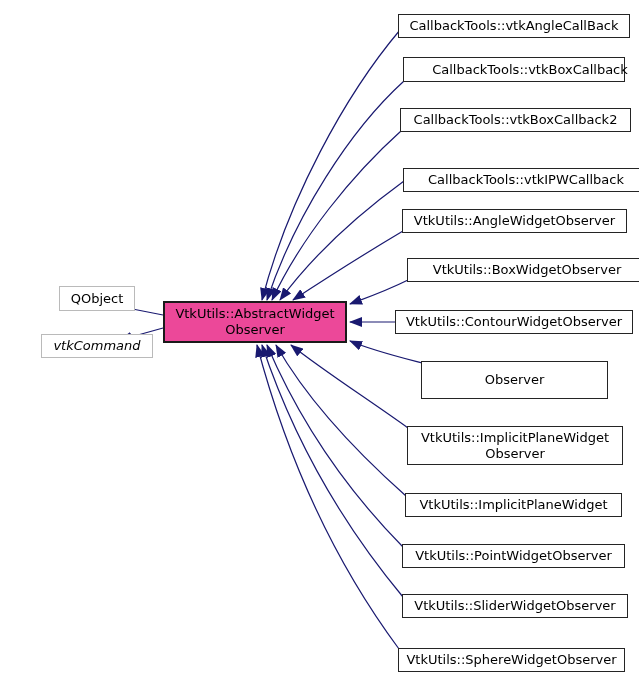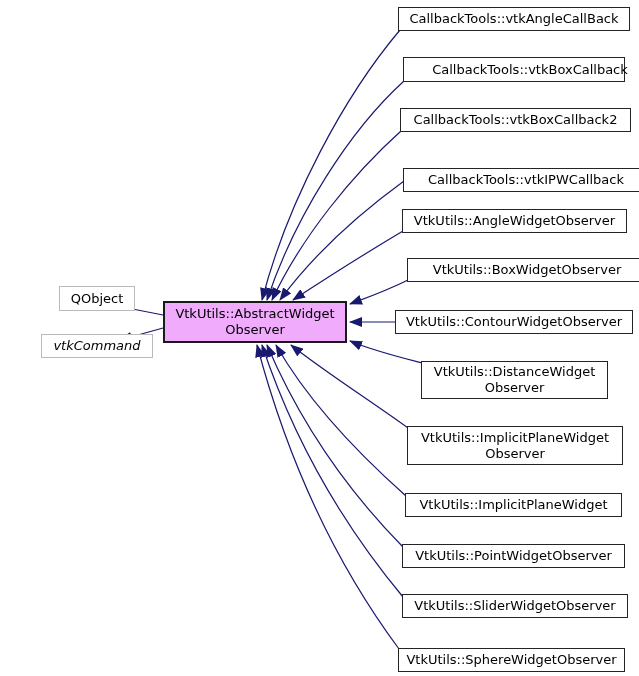--- a/index.html
+++ b/index.html
@@ -77,25 +77,25 @@
         <path d="M399,649 C333,560 287,458 257,345" stroke="#191970" stroke-width="1.2" marker-end="url(#arrowhead)"></path>
       </g>
   </svg>
   <div id="nodes">
       <div class="node node-base" style="left: 23px; top: 286px; width: 76px; height: 25px;">
         <span>QObject</span>
       </div>
       <div class="node node-base" style="left: 5px; top: 334px; width: 112px; height: 24px; font-style: italic;">
         <span>vtkCommand</span>
       </div>
-      <div class="node node-main" style="left: 163px; top: 301px; width: 184px; height: 42px; background: #f0abfc;">
+      <div class="node node-main" style="left: 163px; top: 301px; width: 184px; height: 42px; background: #ec4899;">
         <span>VtkUtils::AbstractWidget</span>
         <span>Observer</span>
       </div>
-      <div class="node node-derived" style="left: 398px; top: 7px; width: 232px; height: 24px;">
+      <div class="node node-derived" style="left: 398px; top: 14px; width: 232px; height: 24px;">
         <span>CallbackTools::vtkAngleCallBack</span>
       </div>
       <div class="node node-derived" style="left: 403px; top: 57px; width: 222px; height: 25px; padding-left: 32px;">
         <span>CallbackTools::vtkBoxCallback</span>
       </div>
       <div class="node node-derived" style="left: 400px; top: 108px; width: 231px; height: 24px;">
         <span>CallbackTools::vtkBoxCallback2</span>
       </div>
       <div class="node node-derived" style="left: 403px; top: 168px; width: 246px; height: 24px;">
         <span>CallbackTools::vtkIPWCallback</span>
@@ -103,21 +103,20 @@
       <div class="node node-derived" style="left: 402px; top: 209px; width: 225px; height: 24px;">
         <span>VtkUtils::AngleWidgetObserver</span>
       </div>
       <div class="node node-derived" style="left: 407px; top: 258px; width: 240px; height: 24px;">
         <span>VtkUtils::BoxWidgetObserver</span>
       </div>
       <div class="node node-derived" style="left: 395px; top: 310px; width: 238px; height: 24px;">
         <span>VtkUtils::ContourWidgetObserver</span>
       </div>
       <div class="node node-derived" style="left: 421px; top: 361px; width: 187px; height: 38px;">
-        <span>VtkUtils::DistanceWidget</span>
         <span>Observer</span>
       </div>
       <div class="node node-derived" style="left: 407px; top: 426px; width: 216px; height: 39px;">
         <span>VtkUtils::ImplicitPlaneWidget</span>
         <span>Observer</span>
       </div>
       <div class="node node-derived" style="left: 405px; top: 493px; width: 217px; height: 24px;">
         <span>VtkUtils::ImplicitPlaneWidget</span>
       </div>
       <div class="node node-derived" style="left: 402px; top: 544px; width: 223px; height: 24px;">

